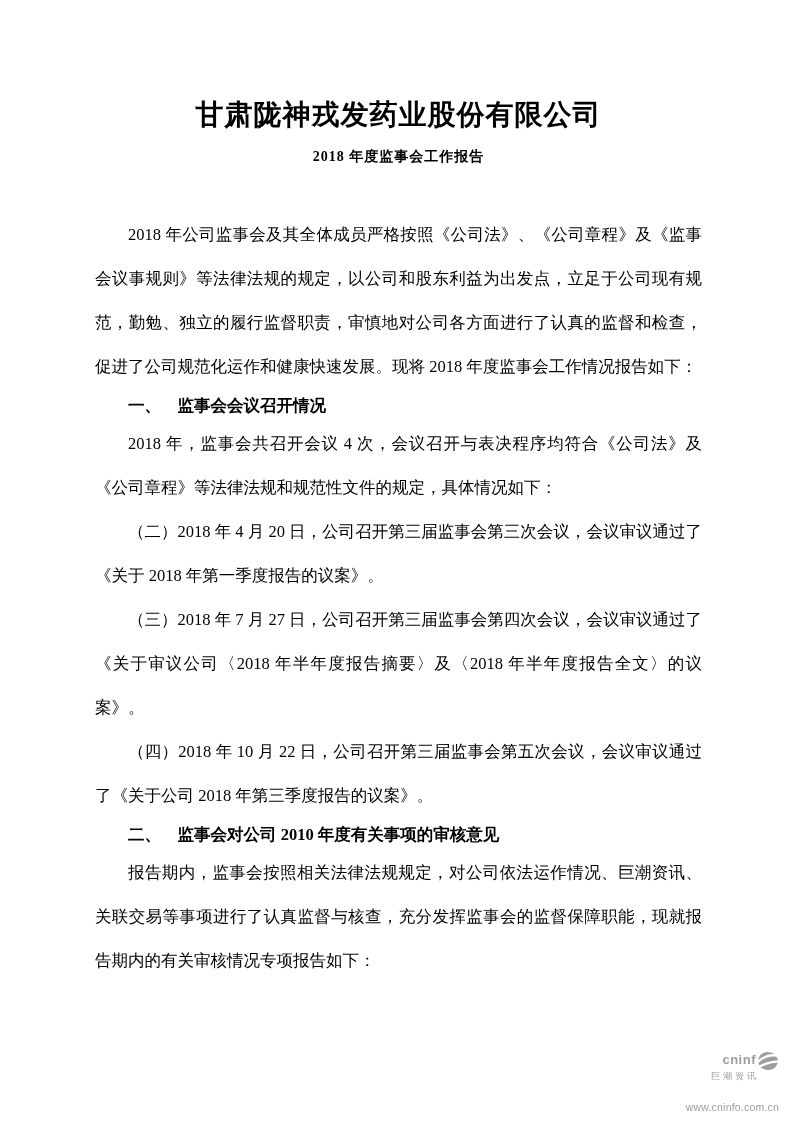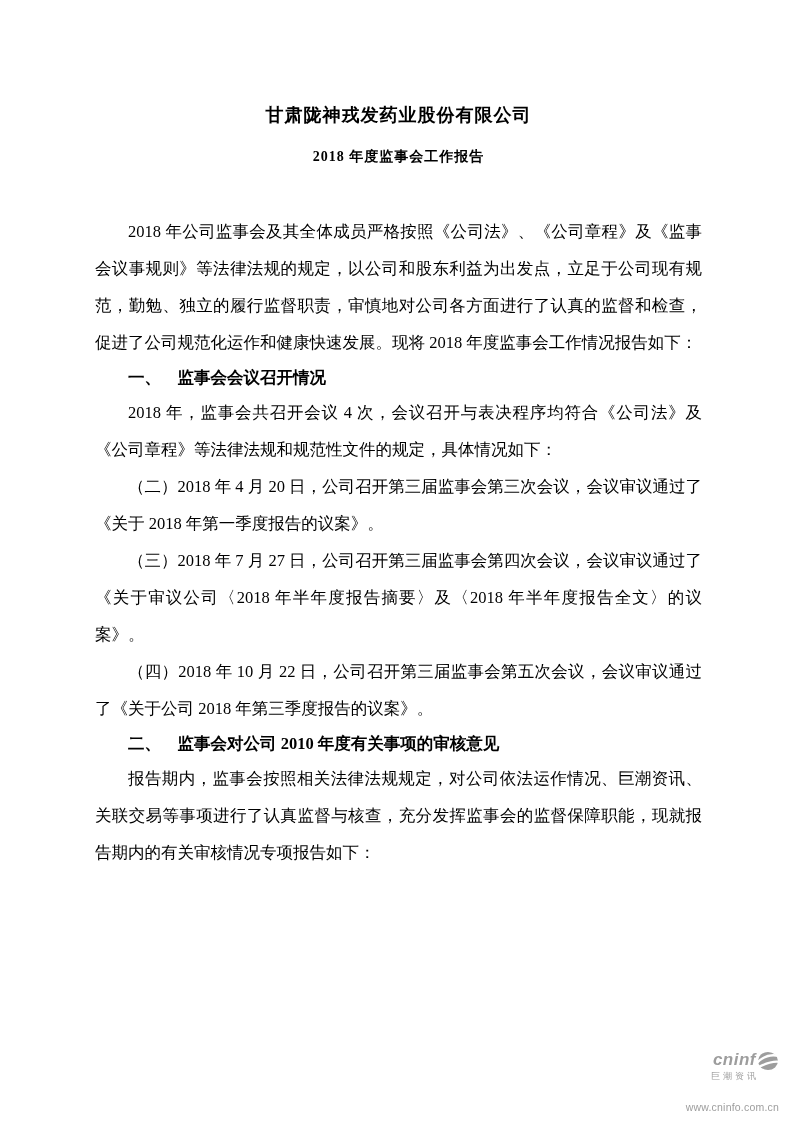--- a/index.html
+++ b/index.html
@@ -18,38 +18,38 @@
     background: #ffffff;
   }
   .doc {
     position: absolute;
     left: 95px;
     top: 100px;
     width: 607px;
   }
   .doc-title {
     margin: 0 0 13px 0;
-    font-size: 18px;
+    font-size: 28px;
     font-weight: bold;
     text-align: center;
     line-height: 30px;
     letter-spacing: 1px;
   }
   .doc-subtitle {
     margin: 0 0 42px 0;
     font-size: 14px;
     font-weight: bold;
     text-align: center;
     line-height: 28px;
     letter-spacing: 1px;
   }
   .para {
     margin: 0;
     font-size: 16.5px;
-    line-height: 37px;
+    line-height: 44px;
     text-align: justify;
     text-justify: inter-ideograph;
     text-indent: 2em;
     word-break: break-all;
   }
   .heading {
     margin: 0;
     font-size: 16.5px;
     font-weight: bold;
     line-height: 33px;
@@ -65,24 +65,23 @@
     line-height: 1.1;
     user-select: none;
   }
   .wm-row {
     display: flex;
     align-items: center;
     justify-content: flex-end;
     gap: 1px;
   }
   .wm-brand {
-    font-size: 17px;
+    font-size: 13px;
     font-weight: bold;
     letter-spacing: 0.5px;
-    font-style: italic;
   }
   .wm-icon { display: inline-block; width: 22px; height: 20px; }
   .wm-caption {
     font-size: 9px;
     letter-spacing: 3px;
     margin: 1px 20px 1px 0;
   }
   .wm-url {
     font-size: 10.5px;
     letter-spacing: 0.2px;

